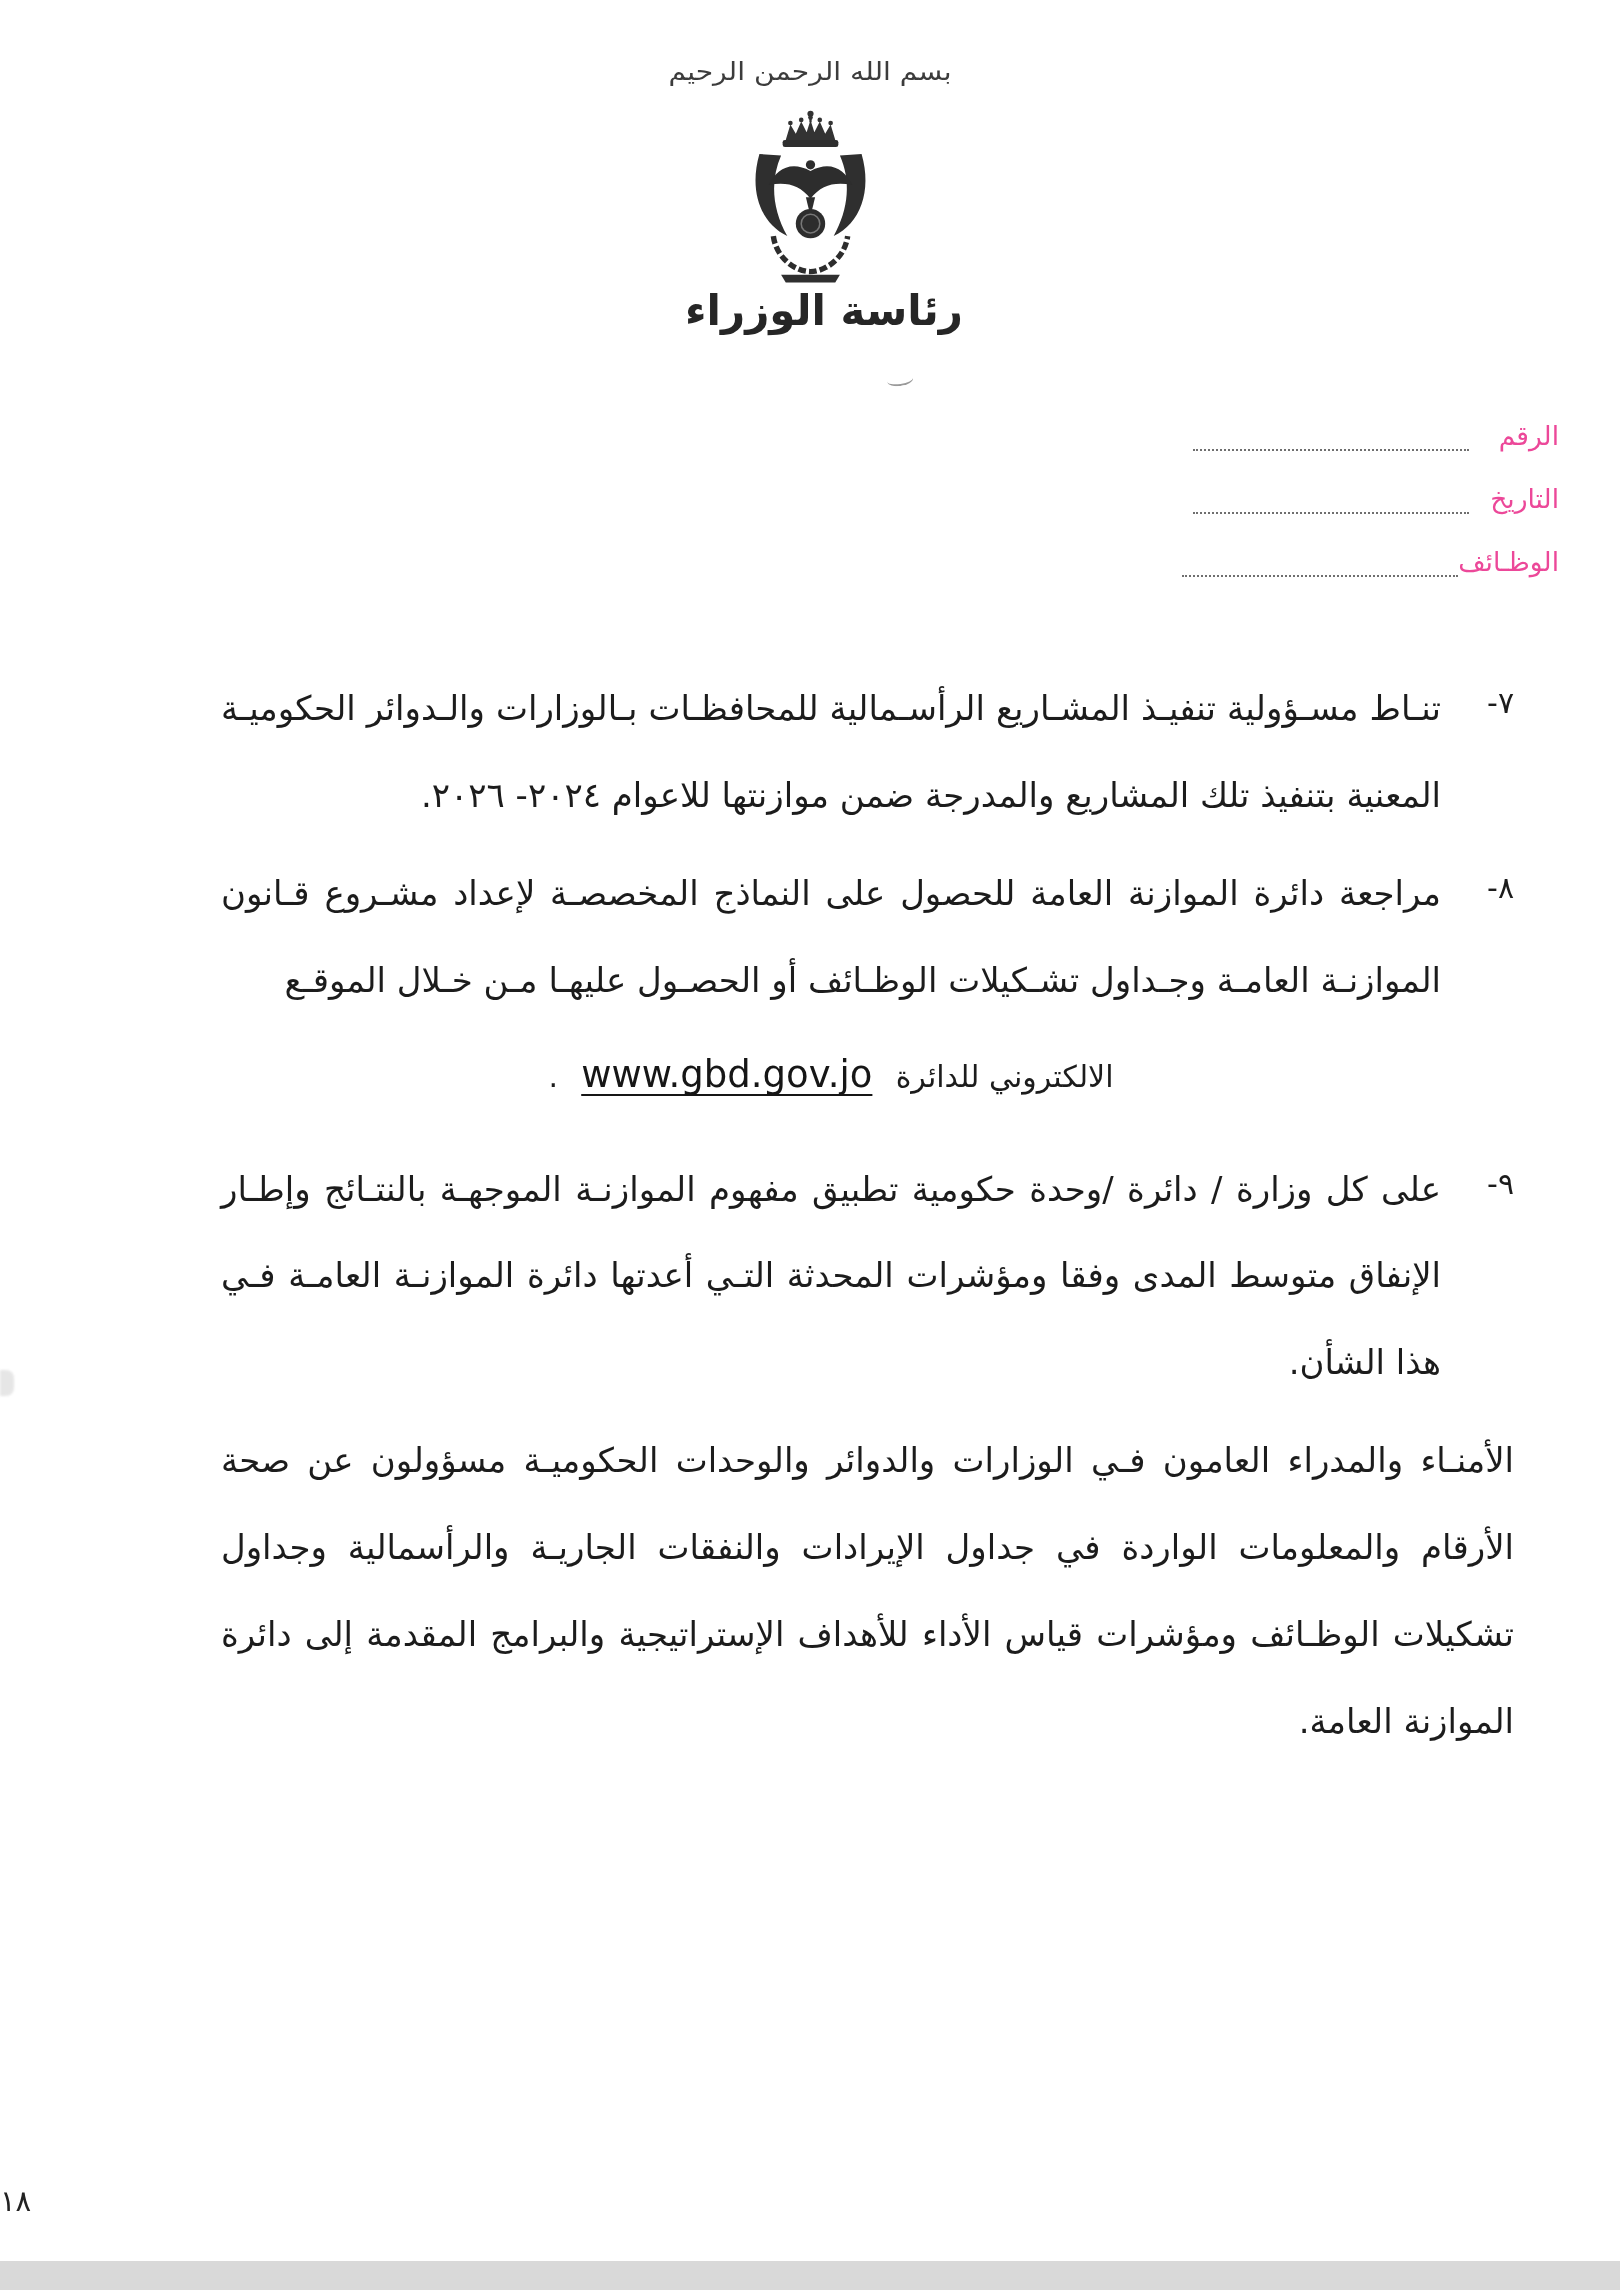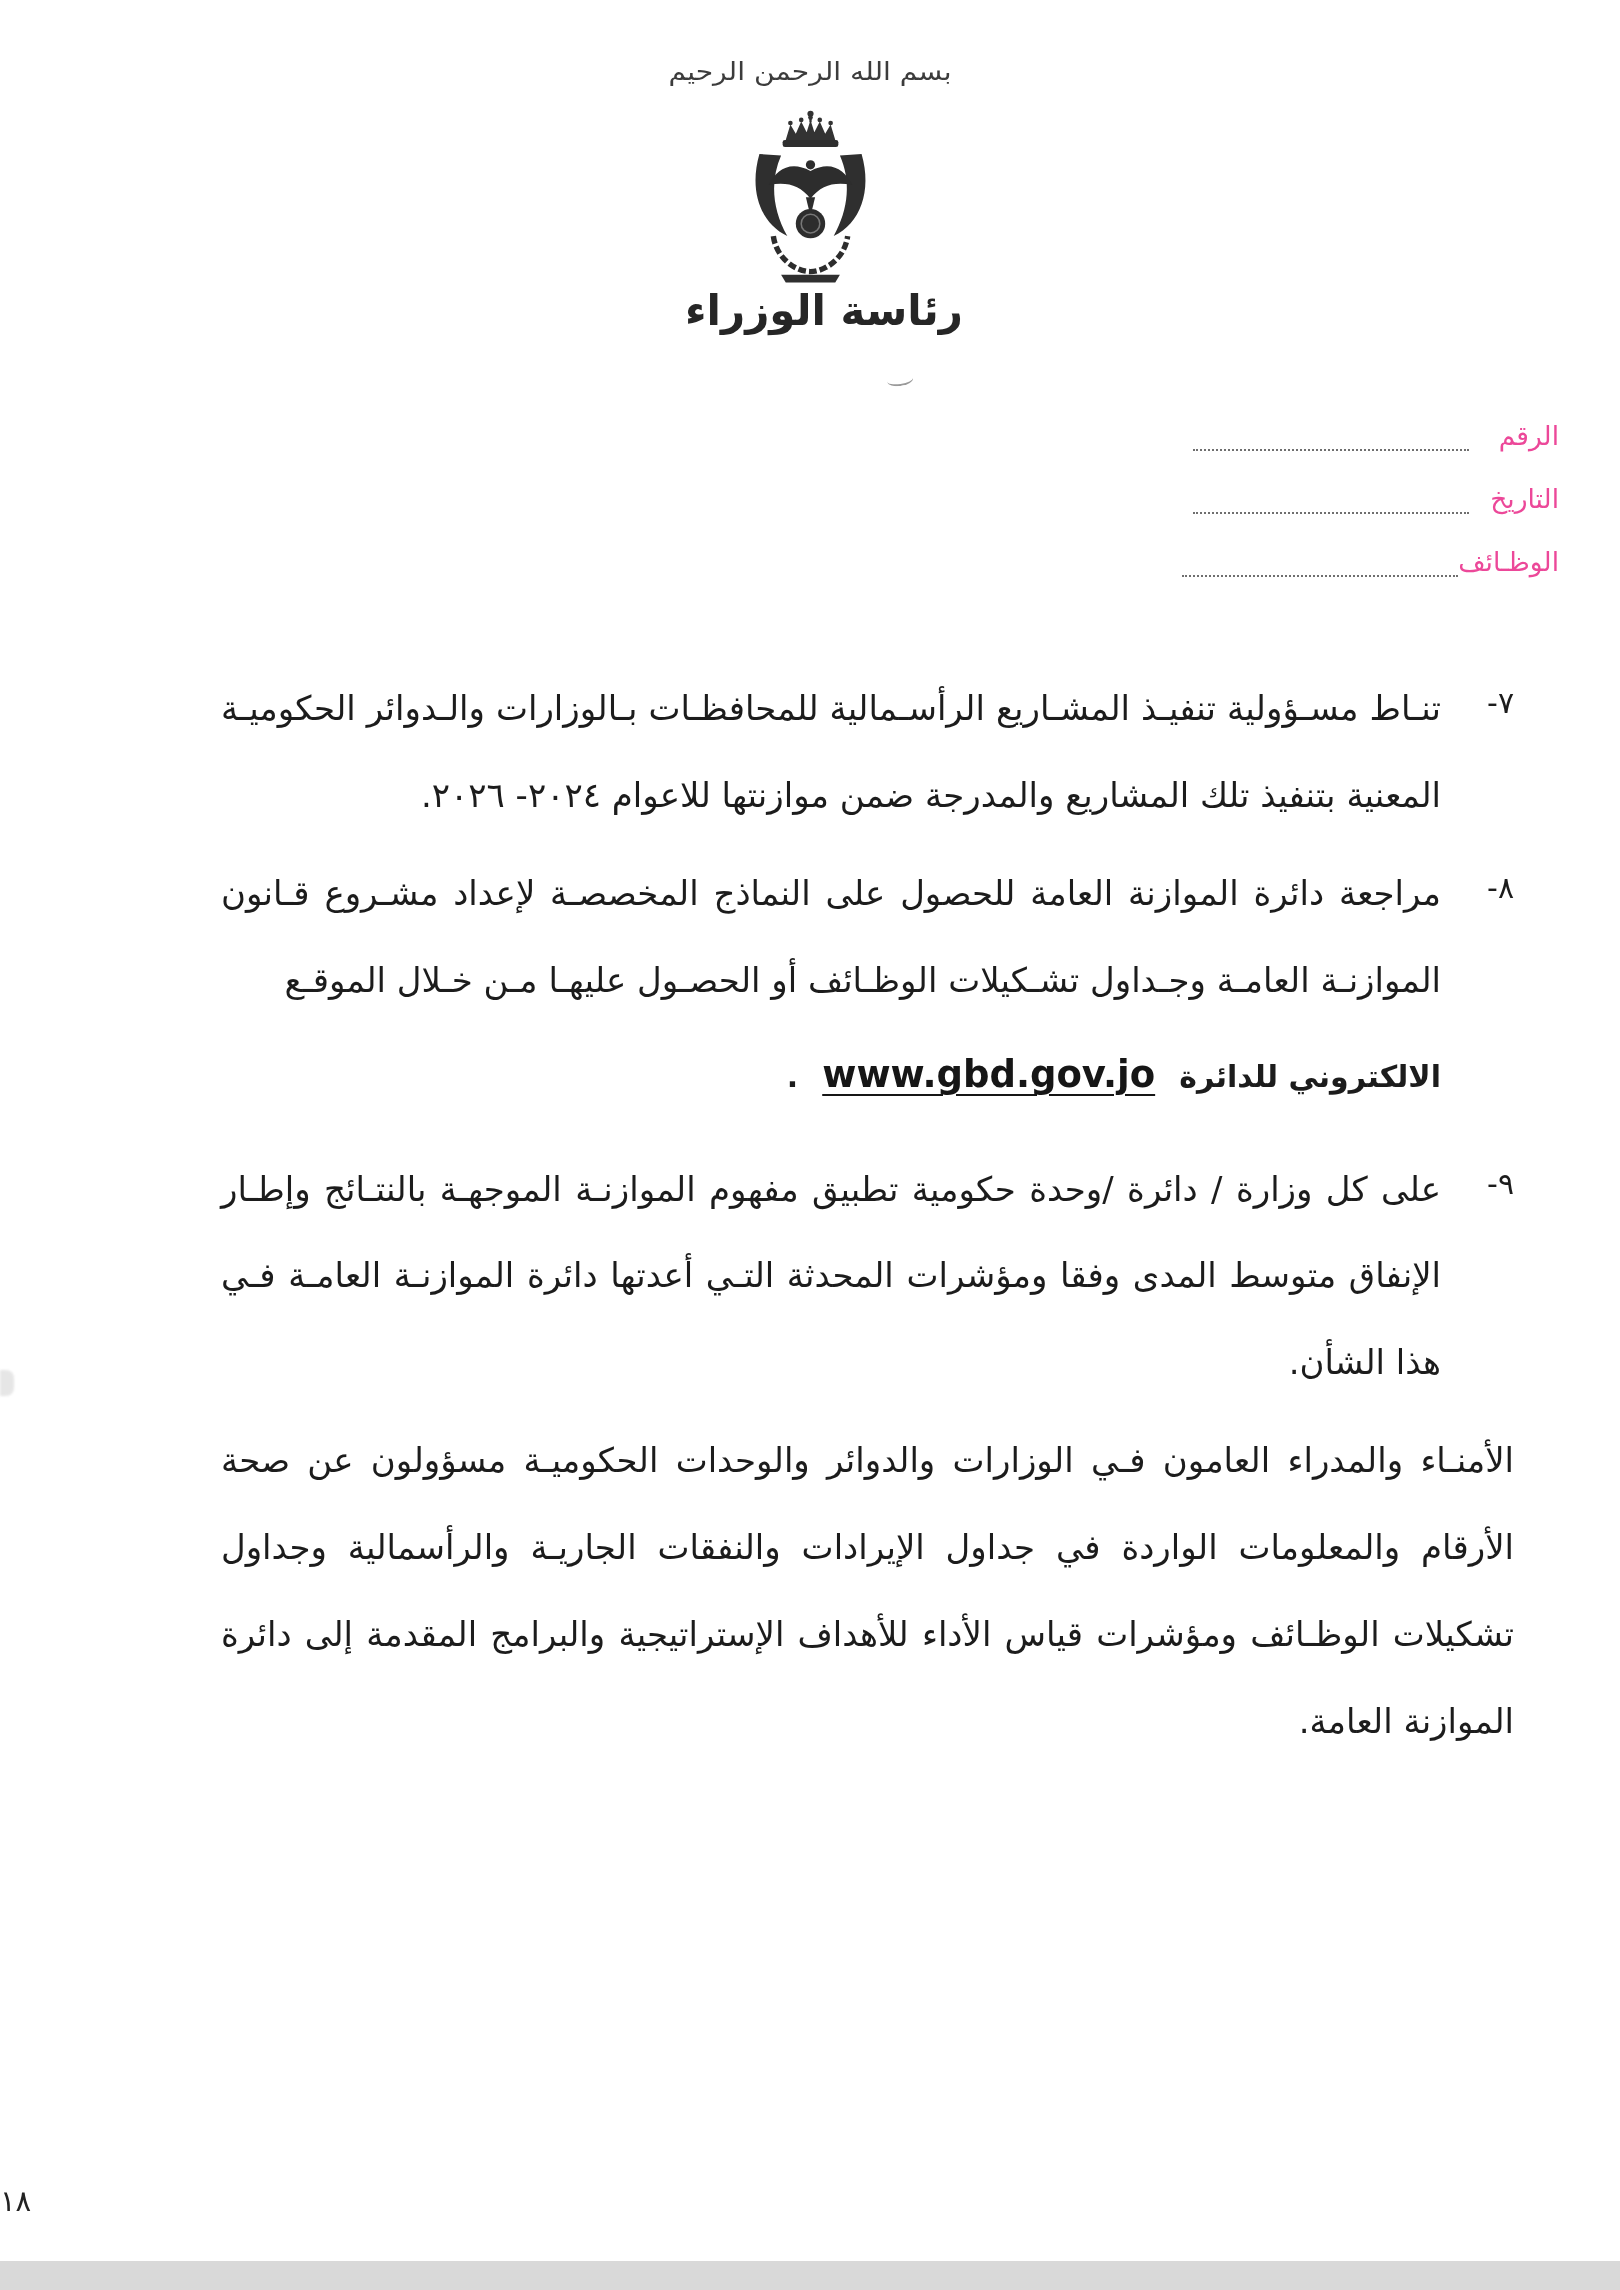--- a/index.html
+++ b/index.html
@@ -72,25 +72,24 @@
     min-width:73px;flex:0 0 auto;
     white-space:nowrap;
   }
   .item-body{flex:1 1 auto;}
   .item-text{
     font-size:34px;line-height:2.55;
     text-align:justify;
     text-justify:inter-word;
   }
   .url-line{
-    text-align:right;
+    text-align:center;
     font-size:30px;line-height:2.4;
     margin-top:7.8px;margin-bottom:13.7px;
     direction:rtl;
-    font-weight:bold;
   }
   .url-line .site-link{
     font-size:37px;
     color:#161616;
     text-decoration:underline;
     text-underline-offset:6.9px;
     text-decoration-thickness:2px;
     unicode-bidi:embed;
     direction:ltr;
     display:inline-block;

